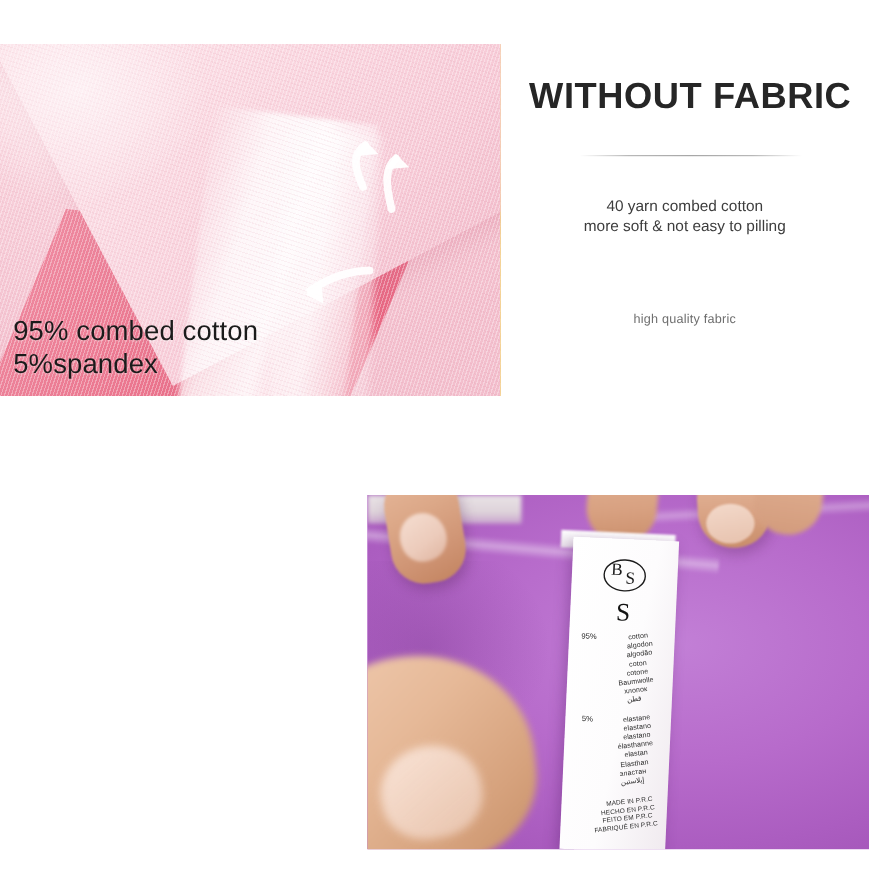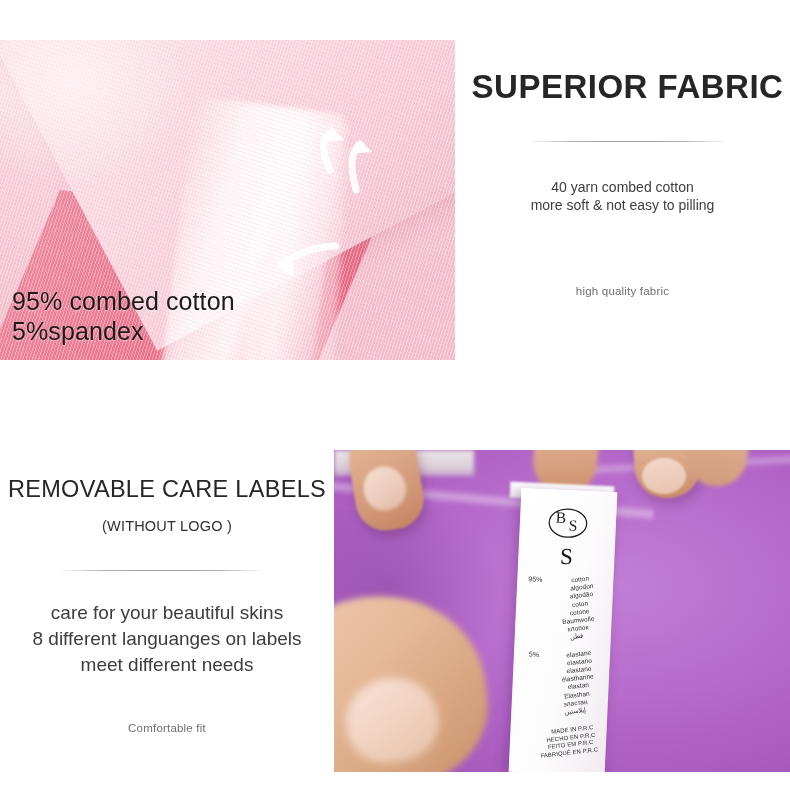--- a/index.html
+++ b/index.html
@@ -389,40 +389,31 @@
           <polygon points="360,100 372,112 350,114"></polygon>
           <polygon points="278,228 292,216 294,236"></polygon>
         </g>
       </svg>
 
       <div class="fabric-caption">95% combed cotton
 5%spandex</div>
     </div>
 
     <div class="top-text">
-      <div class="heading-main">SUPERIOR FABRIC</div>
+      <div class="heading-main">WITHOUT FABRIC</div>
       <div class="divider divider-top"></div>
       <div class="sub-lines">40 yarn combed cotton
 more soft &amp; not easy to pilling</div>
       <div class="micro-note">high quality fabric</div>
     </div>
 
   </div>
 
   <div class="panel-bottom">
 
-    <div class="bottom-text">
-      <div class="heading-main2">REMOVABLE CARE LABELS</div>
-      <div class="heading-sub2">(WITHOUT LOGO )</div>
-      <div class="divider divider-bottom"></div>
-      <div class="body-lines">care for your beautiful skins
-8 different languanges on labels
-meet different needs</div>
-      <div class="micro-note2">Comfortable fit</div>
-    </div>
 
     <div class="label-photo">
       <div class="cloth-purple"></div>
       <div class="cloth-white-top"></div>
       <div class="cloth-seam"></div>
       <div class="cloth-seam2"></div>
       <div class="cloth-shadow-l"></div>
 
       <div class="finger finger-a">
         <div class="nail-a" style="left:10px;top:40px;"></div>

